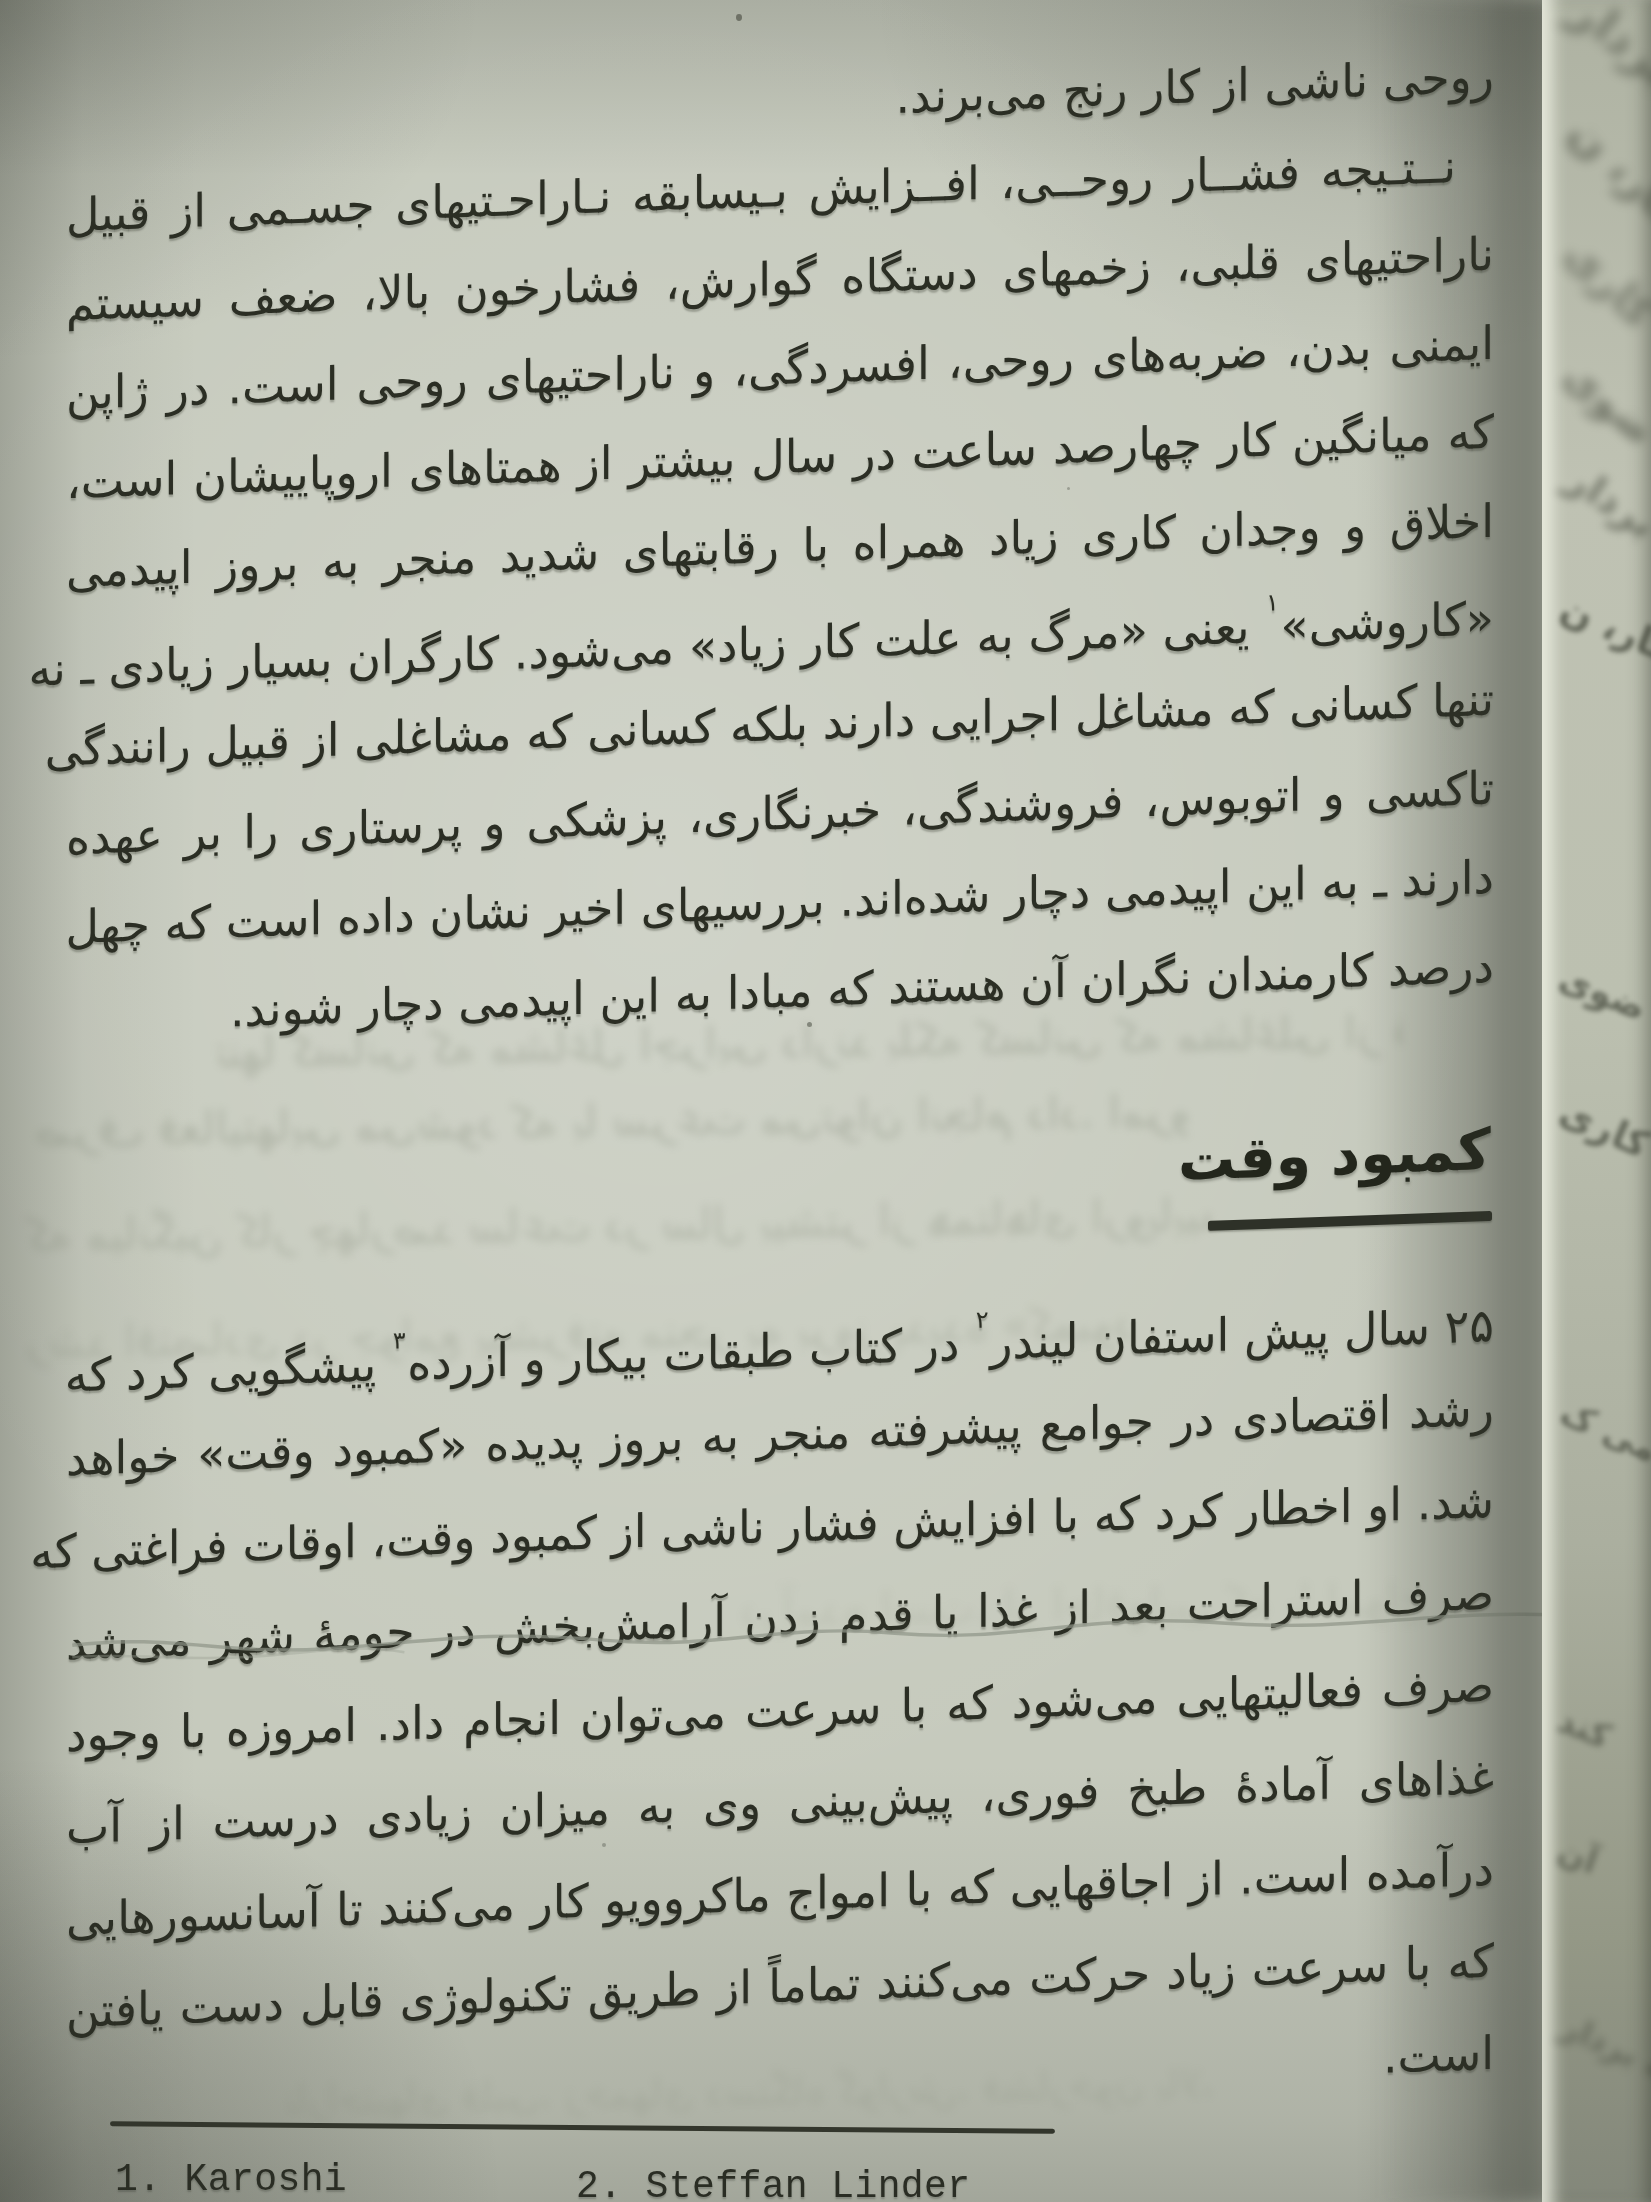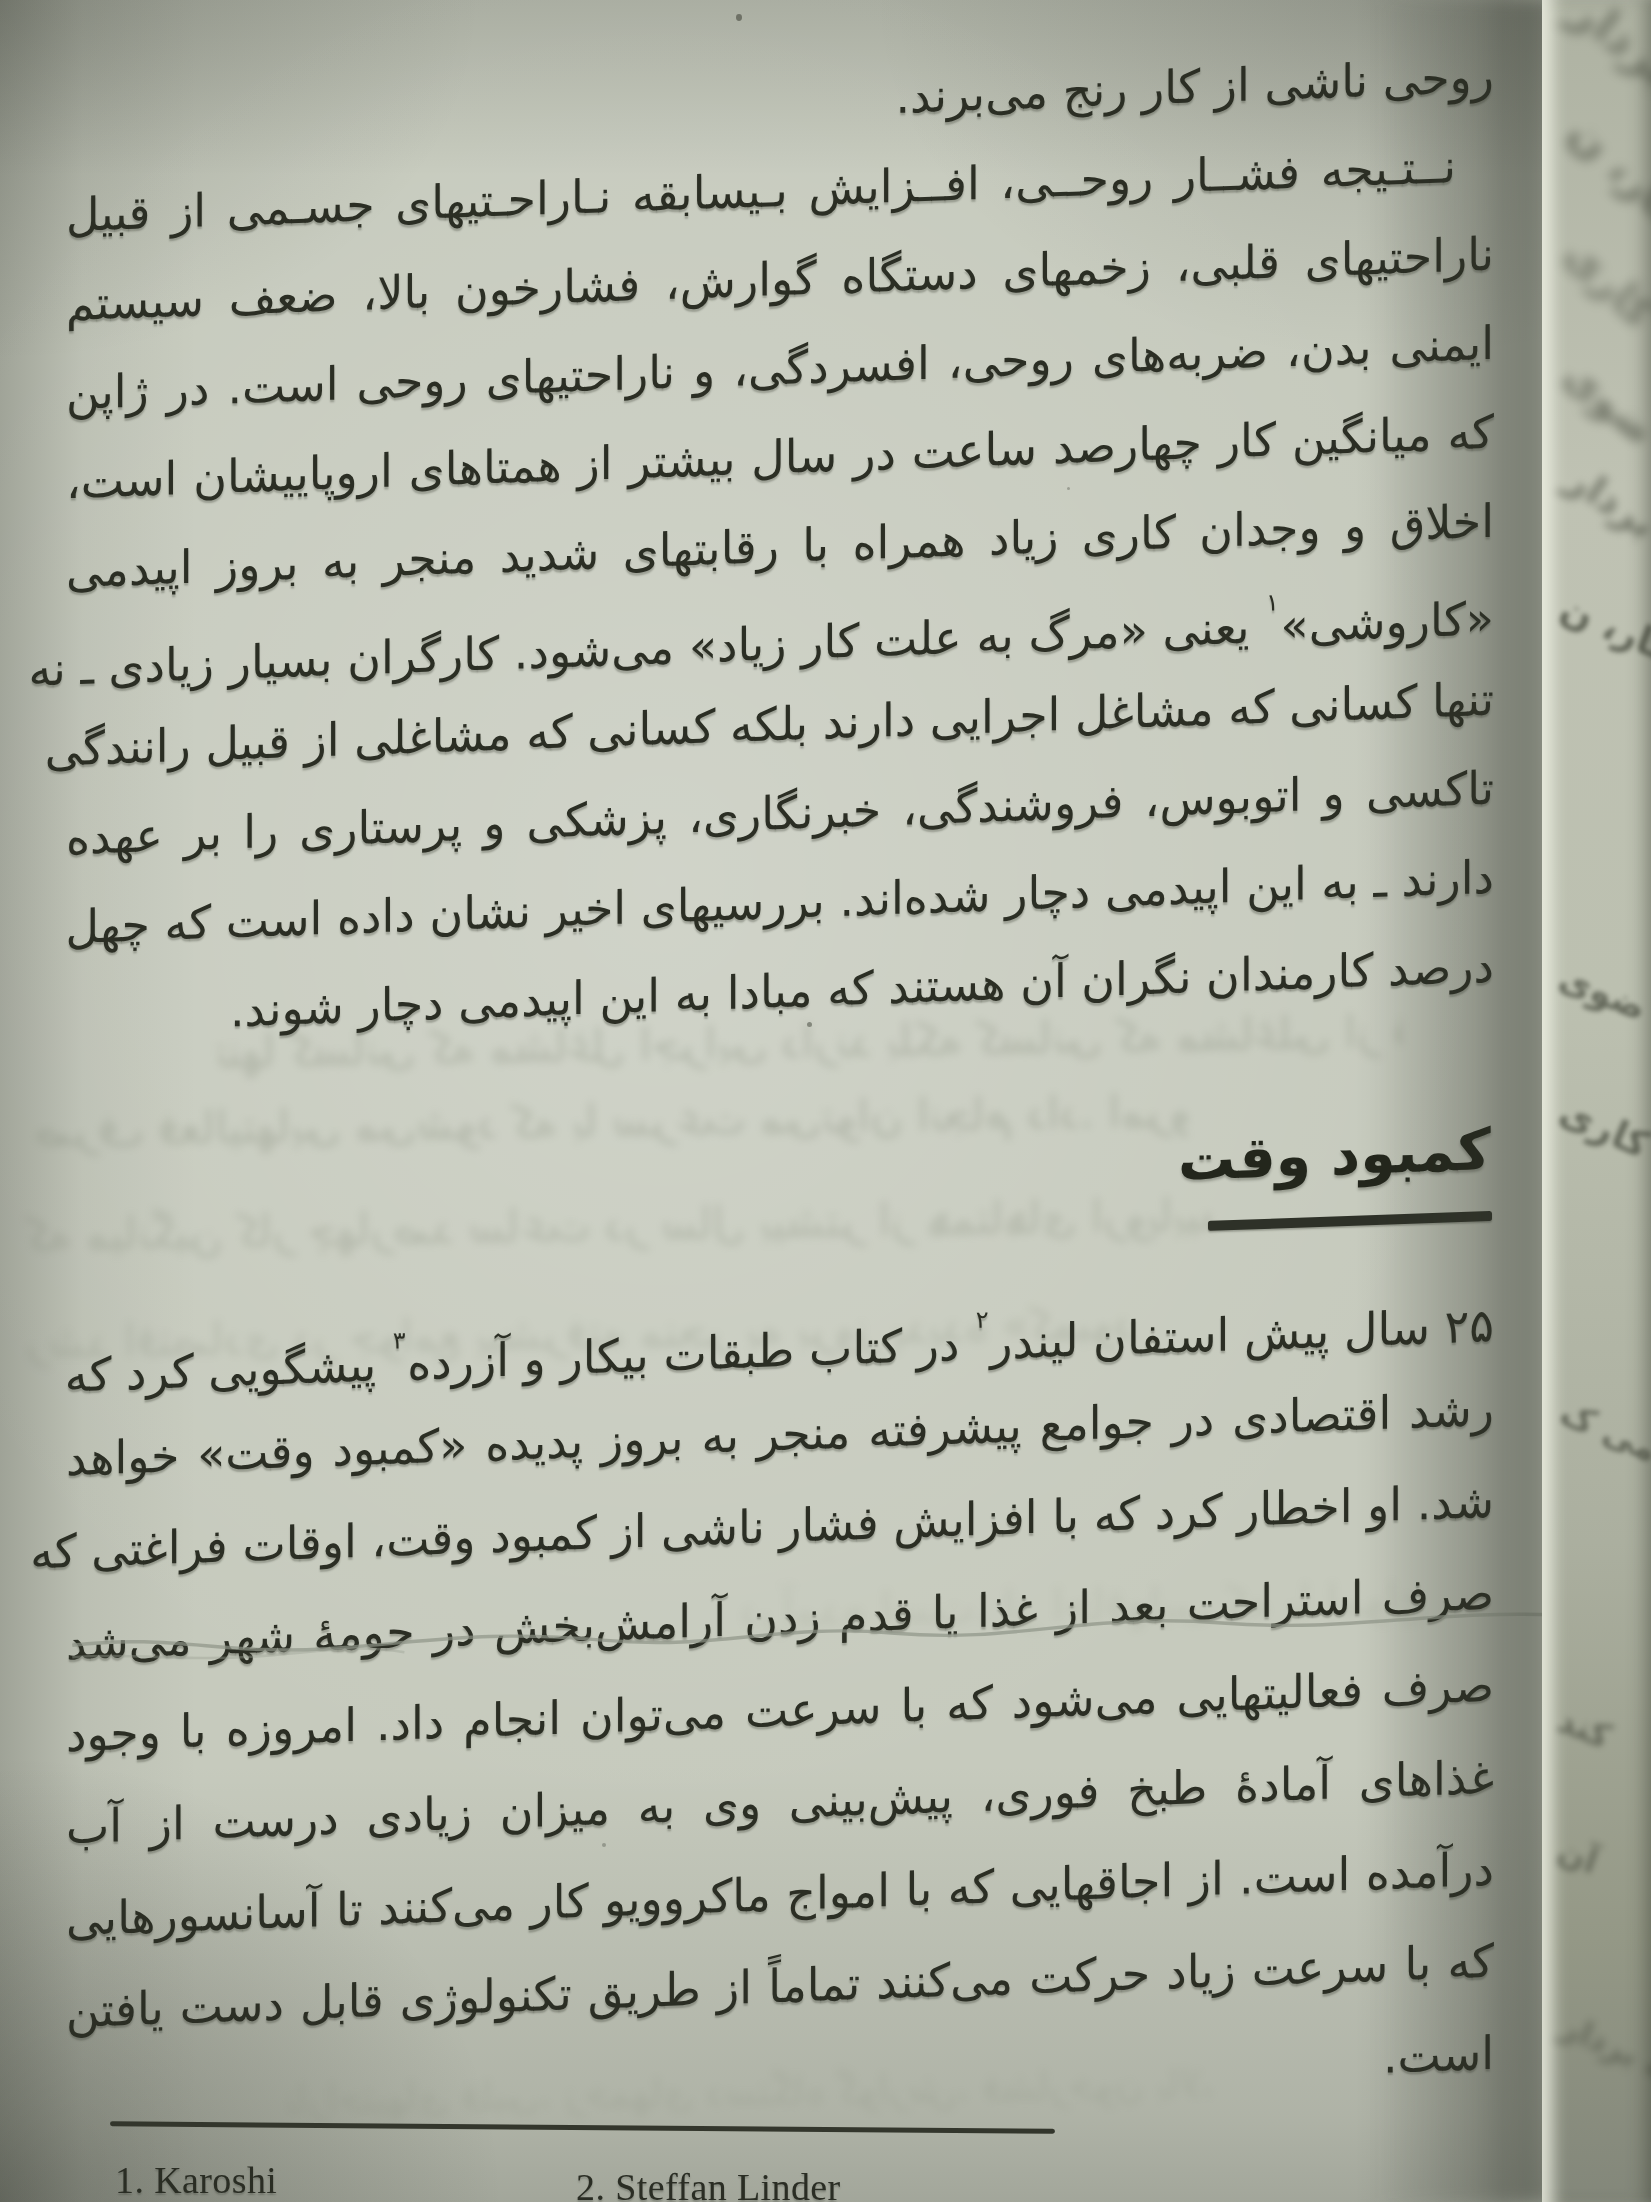--- a/index.html
+++ b/index.html
@@ -60,21 +60,21 @@
   .frag{
     position:absolute; left:15.5px; direction:rtl; white-space:nowrap;
     color:#363a2e; font-weight:bold; pointer-events:none;
   }
   
   .footnote-rule{
     position:absolute; left:110px; top:2125px; width:945px; height:5.2px;
     background:#33362c; transform:rotate(.45deg); border-radius:2.6px;
   }
   .footnote{
-    position:absolute; font-family:Liberation Serif, serif; font-size:38px;
+    position:absolute; font-family:Liberation Mono, monospace; font-size:38px;
     color:#2a2d24; letter-spacing:0.4px; text-shadow:0 1.7px 1.7px rgba(35,39,30,.25);
   }
   .footnote-1{left:115px; top:2158px;}
   .footnote-2{left:576px; top:2165px;}
   
   .wavy{position:absolute; left:0; top:0; pointer-events:none;}
   .speck{position:absolute; background:#2f3228; border-radius:50%; pointer-events:none;}
 </style>
 </head>
 <body>

